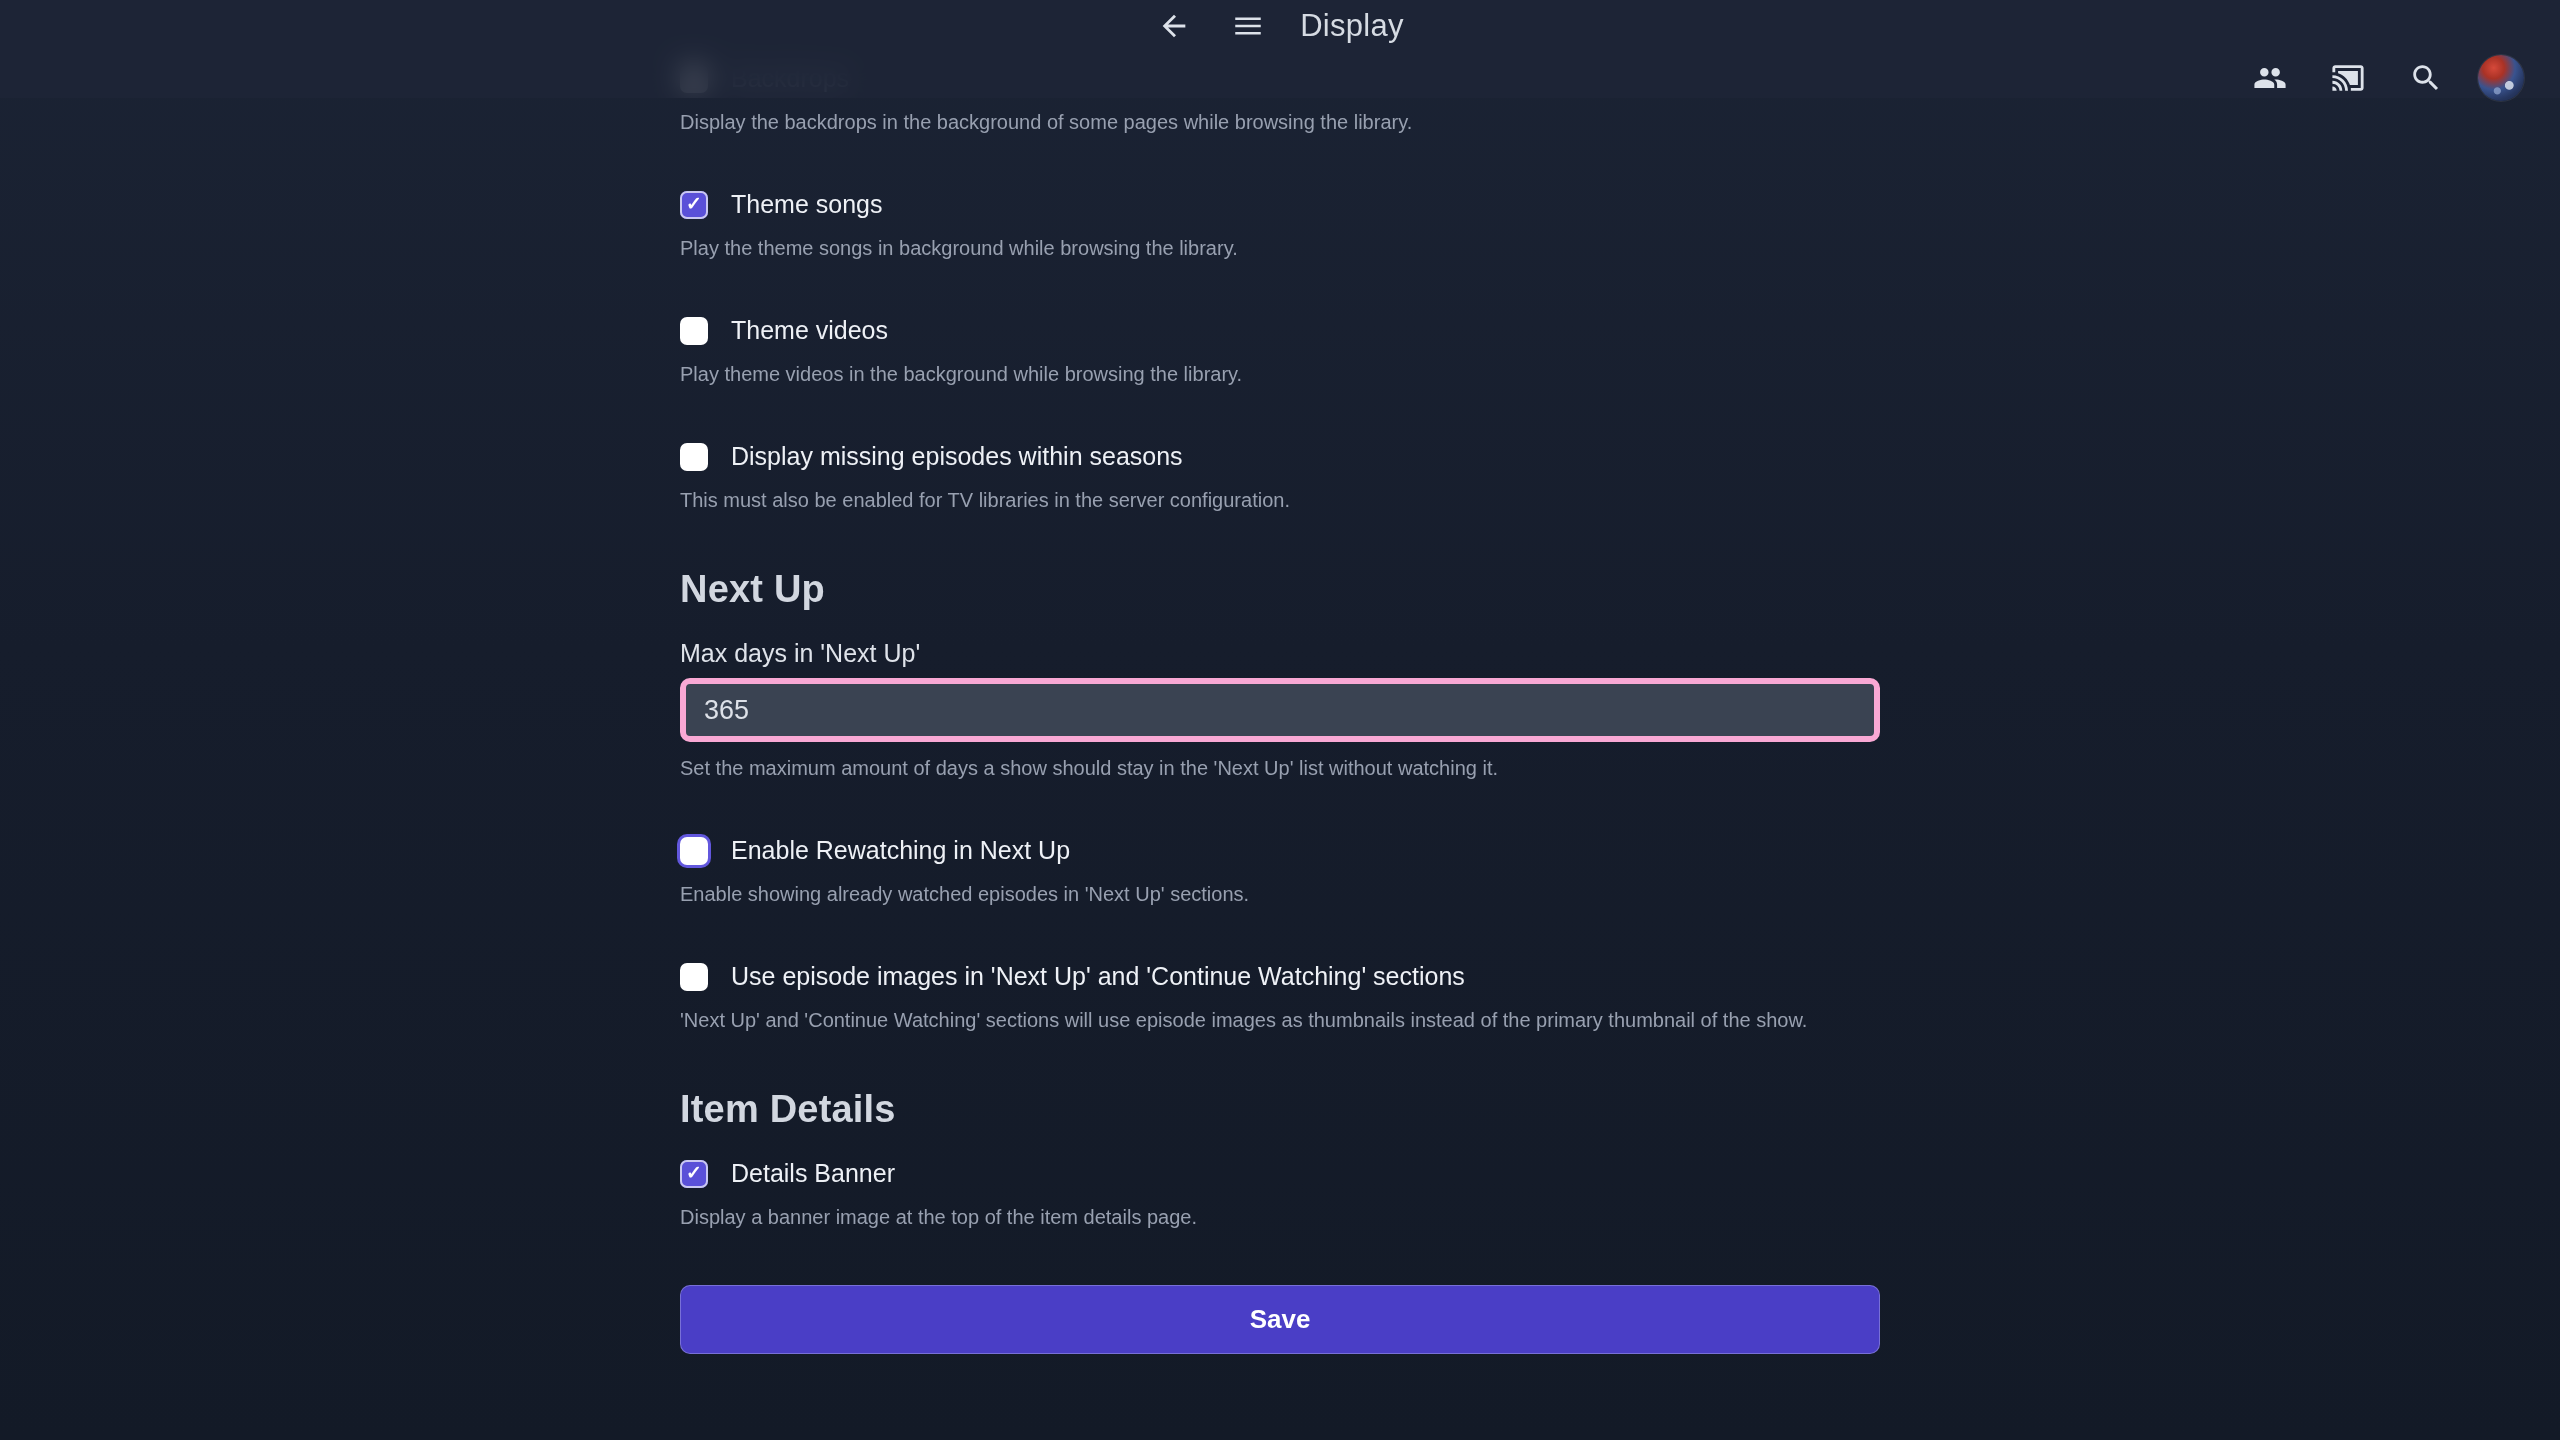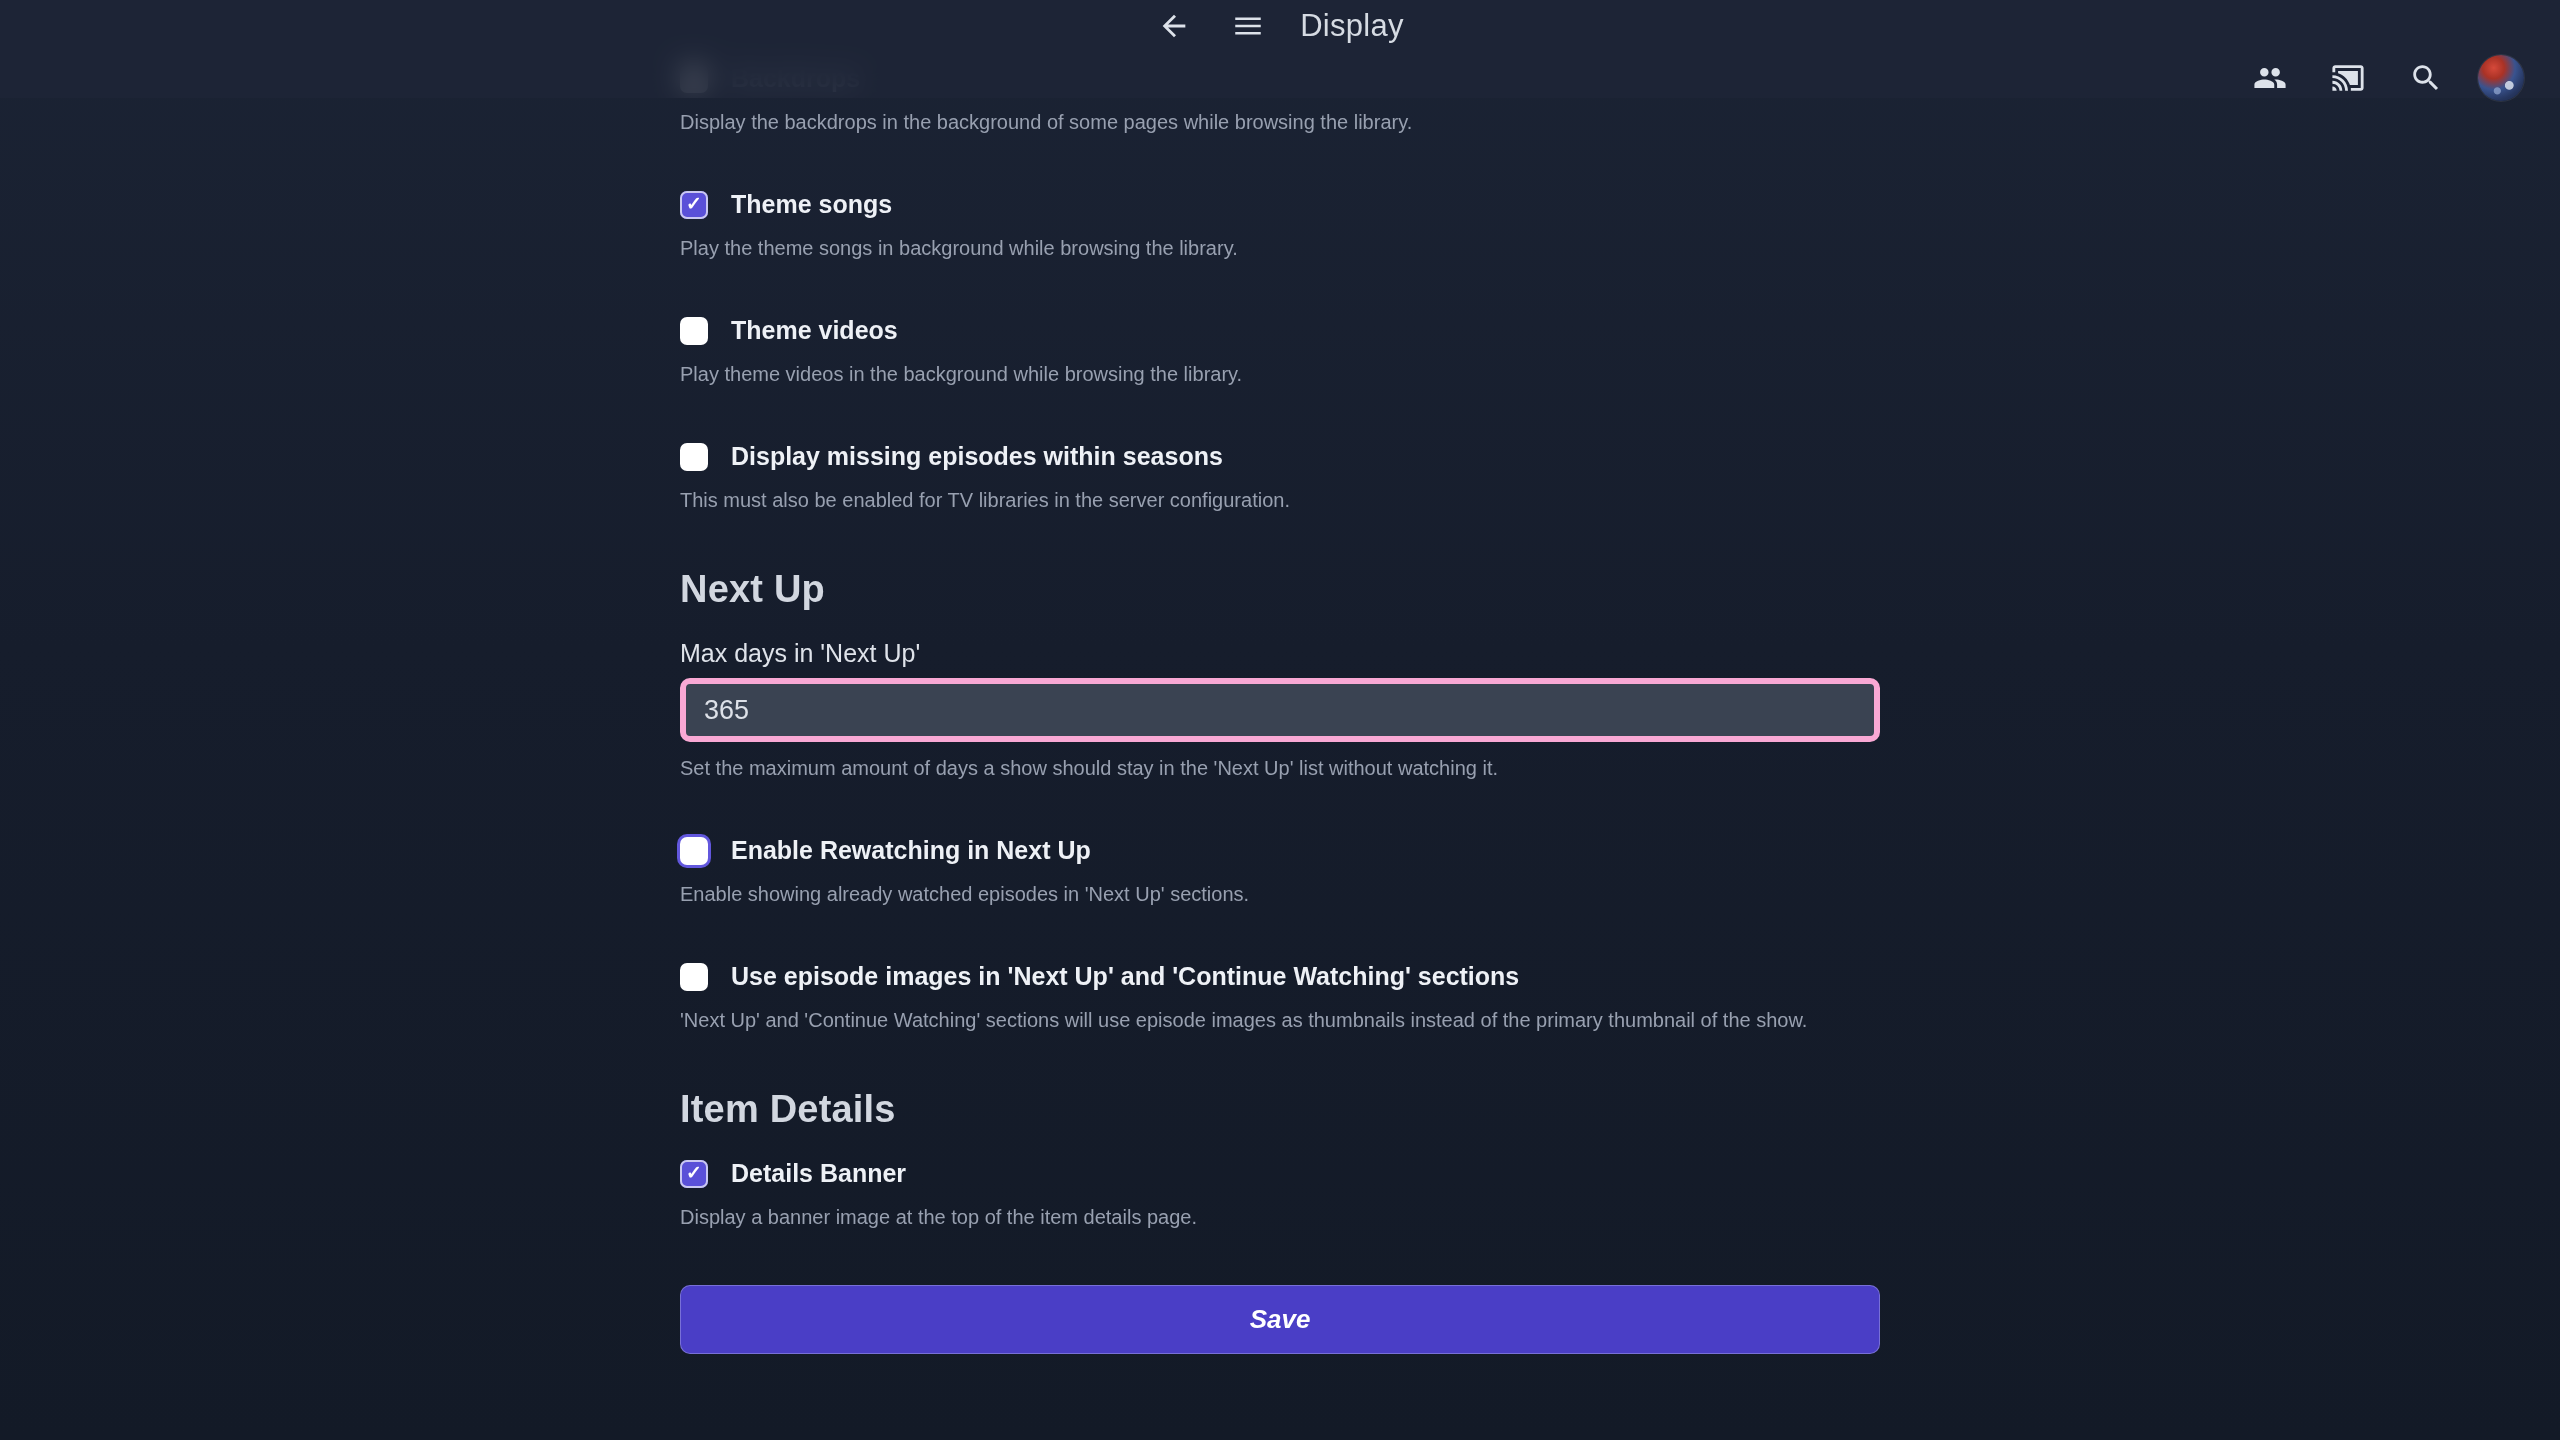--- a/index.html
+++ b/index.html
@@ -54,21 +54,21 @@
   .setting { margin-bottom:52px; }
   .check-row { display:flex; align-items:center; gap:23px; min-height:28px; cursor:pointer; }
   .checkbox {
     width:28px; height:28px; border-radius:7px; background:#ffffff;
     display:flex; align-items:center; justify-content:center; flex:0 0 auto;
   }
   .checkbox .mark { display:none; color:#ffffff; font-size:19px; font-weight:bold; line-height:1; transform:translateY(-1px); }
   .checkbox.checked { background:#5a50d8; box-shadow: inset 0 0 0 2px #c9c7f1; }
   .checkbox.checked .mark { display:block; }
   .checkbox.ring { box-shadow: 0 0 0 3px #6257dd; }
-  .check-label { font-size:25px; color:#eef1f6;font-weight:bold; }
+  .check-label { font-size:25px; color:#eef1f6; }
   .desc { margin-top:14px; font-size:20px; line-height:31px; color:#98a0b0; }
 
   
   .dimmed .checkbox { background: linear-gradient(180deg, rgba(255,255,255,0.75), rgba(255,255,255,0.4)); }
   .dimmed .check-label { color: rgba(210,218,232,0.45); }
 
   .section-heading {
     font-size:38px; font-weight:700; color:#d2d7e0;
     margin:36px 0 28px 0; letter-spacing:0.2px;
   }
@@ -90,21 +90,20 @@
   .save-button {
     margin-top:41px;
     width:100%; height:69px;
     background:#4a3ec6;
     border:1px solid rgba(165,162,232,0.5);
     border-radius:10px;
     color:#ffffff; font-size:26px; font-weight:600;
     font-family:inherit;
     display:flex; align-items:center; justify-content:center;
     cursor:pointer;
-    font-style:italic;
   }
 </style>
 </head>
 <body>
 
 <div class="content">
   <div class="col">
 
     <div class="setting dimmed">
       <div class="check-row">

